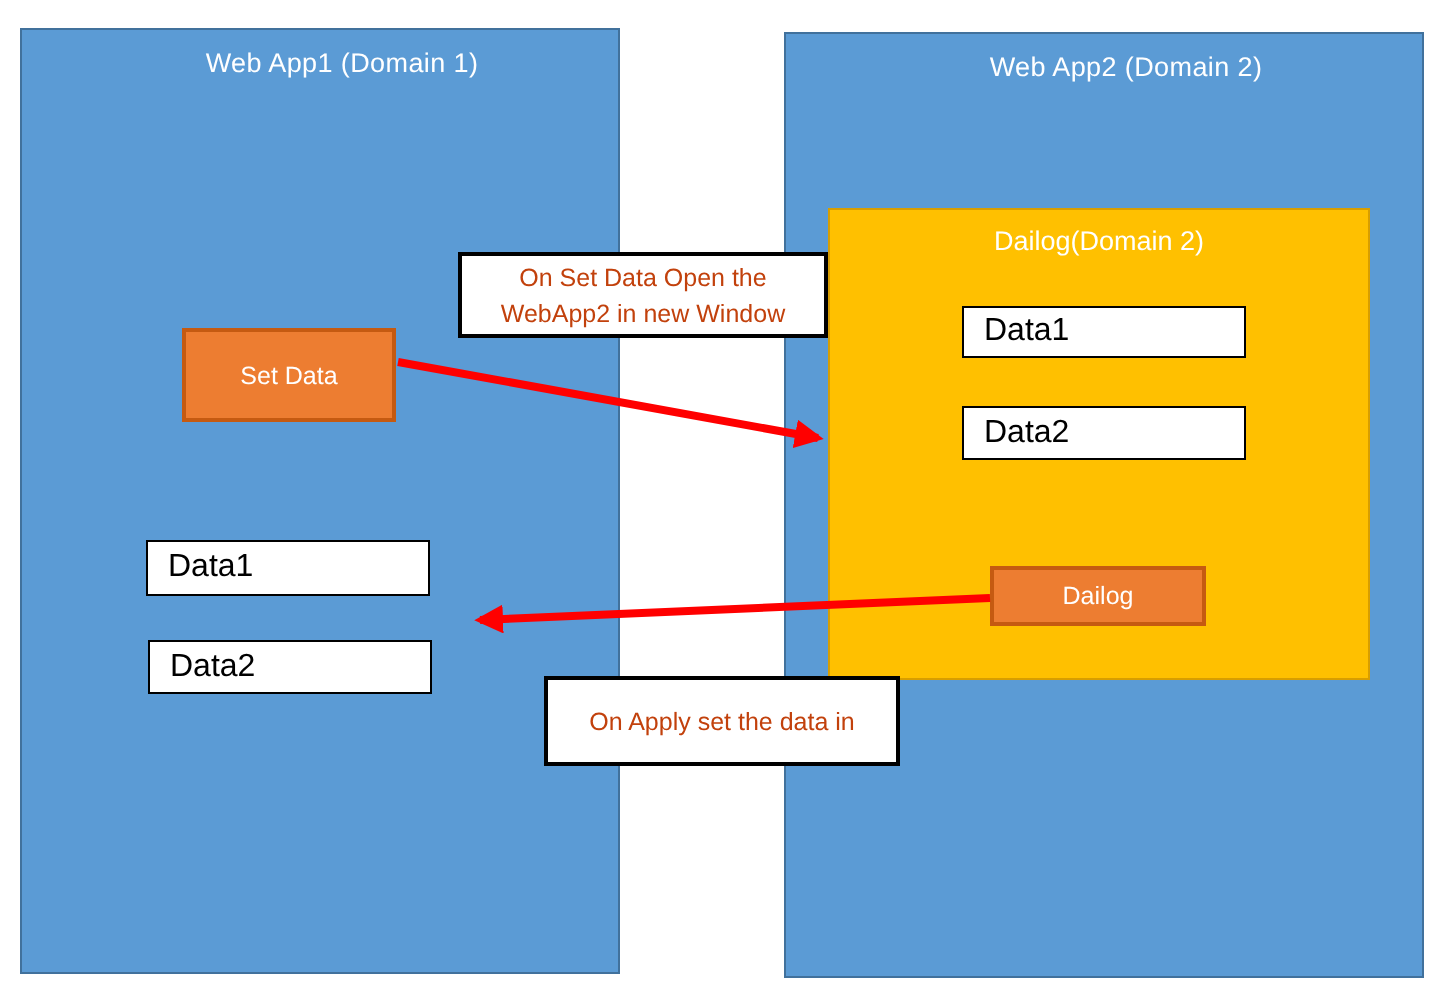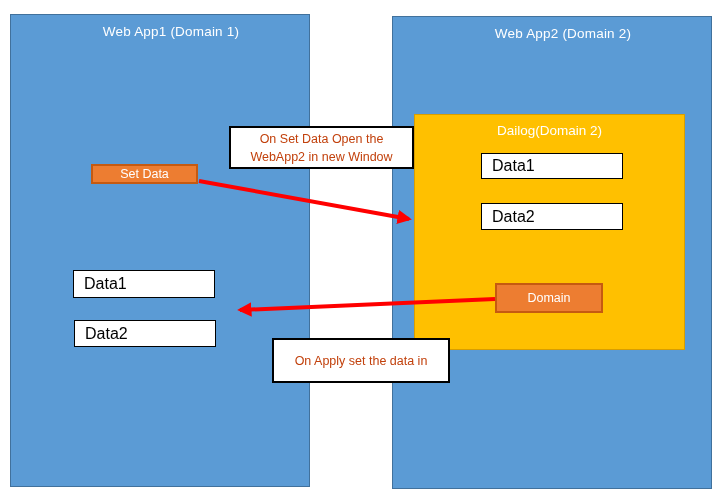--- a/index.html
+++ b/index.html
@@ -5,34 +5,34 @@
   html,body{margin:0;padding:0;background:#ffffff;}
   body{font-family:"Liberation Sans", sans-serif;}
   #canvas{position:relative;width:722px;height:504px;background:#ffffff;overflow:hidden;}
 
   .panel{position:absolute;background:#5B9BD5;border:1.5px solid #41719C;box-sizing:border-box;}
   #app1-panel{left:10px;top:14px;width:300px;height:473px;}
   #app2-panel{left:392px;top:16px;width:320px;height:473px;}
   .panel-title{position:absolute;left:0;right:0;top:9px;text-align:center;color:#ffffff;
                font-size:13.5px;letter-spacing:.2px;padding-left:22px;}
 
-  #dialog-panel{position:absolute;left:414px;top:114px;width:271px;height:236px;
+  #dialog-panel{position:absolute;left:414px;top:104px;width:271px;height:236px;
                 background:#FFC000;border:1px solid #d89e00;box-sizing:border-box;}
   #dialog-title{position:absolute;left:0;right:0;top:8px;text-align:center;color:#ffffff;font-size:13.5px;}
 
   .field{position:absolute;background:#ffffff;border:1.7px solid #000000;box-sizing:border-box;
          font-size:16px;color:#000000;display:flex;align-items:center;padding-left:10px;}
   #dlg-data1{left:481px;top:153px;width:142px;height:26px;}
   #dlg-data2{left:481px;top:203px;width:142px;height:27px;}
   #app1-data1{left:73px;top:270px;width:142px;height:28px;}
   #app1-data2{left:74px;top:320px;width:142px;height:27px;}
 
   .btn{position:absolute;background:#ED7D31;border:2px solid #C55A11;box-sizing:border-box;
        color:#ffffff;font-size:12.5px;display:flex;align-items:center;justify-content:center;cursor:pointer;}
-  #set-data-btn{left:91px;top:164px;width:107px;height:20px;}
+  #set-data-btn{left:91px;top:164px;width:107px;height:47px;}
   #apply-btn{left:495px;top:283px;width:108px;height:30px;}
 
   .note{position:absolute;background:#ffffff;border:2px solid #000000;box-sizing:border-box;
         color:#c2410c;font-size:12.5px;line-height:18px;text-align:center;
         display:flex;flex-direction:column;justify-content:center;z-index:5;}
   #note-setdata{left:229px;top:126px;width:185px;height:43px;}
   #note-apply{left:272px;top:338px;width:178px;height:45px;justify-content:center;}
 
   #arrow-layer{position:absolute;left:0;top:0;width:722px;height:504px;z-index:6;pointer-events:none;}
 </style>
@@ -53,21 +53,21 @@
     <div id="dialog-title">Dailog(Domain 2)</div>
   </div>
 
   <div class="field" id="dlg-data1">Data1</div>
   <div class="field" id="dlg-data2">Data2</div>
 
   <div class="field" id="app1-data1">Data1</div>
   <div class="field" id="app1-data2">Data2</div>
 
   <div class="btn" id="set-data-btn">Set Data</div>
-  <div class="btn" id="apply-btn">Domain</div>
+  <div class="btn" id="apply-btn">Dailog</div>
 
   <div class="note" id="note-setdata">
     <span>On Set Data Open the</span>
     <span>WebApp2 in new Window</span>
   </div>
   <div class="note" id="note-apply">
     <span>On Apply set the data in</span>
   </div>
 
   <svg id="arrow-layer" viewBox="0 0 722 504" xmlns="http://www.w3.org/2000/svg">

